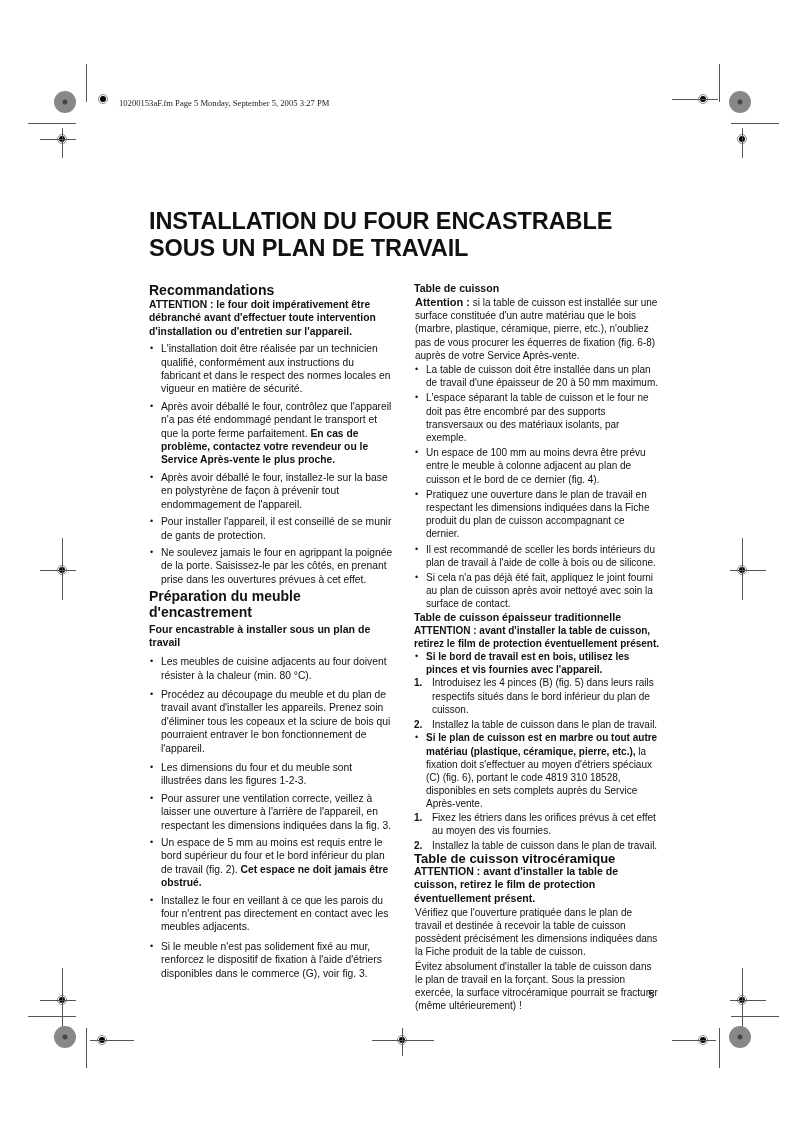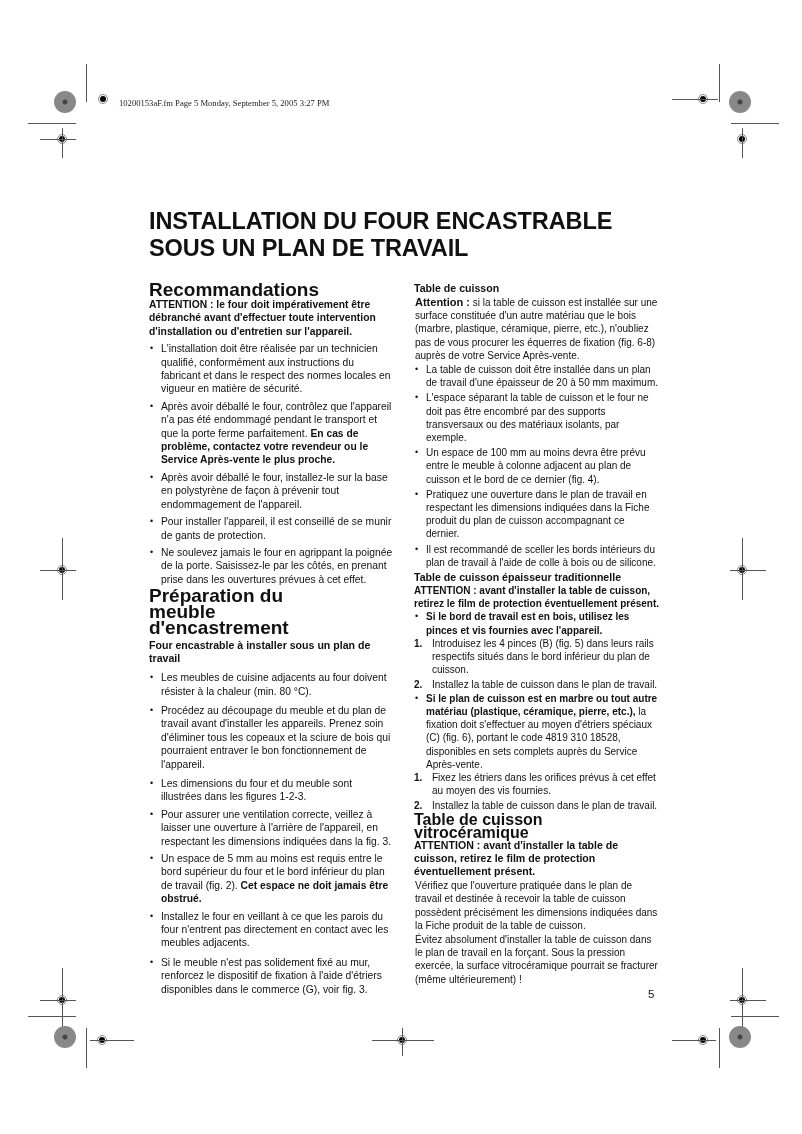--- a/index.html
+++ b/index.html
@@ -2,23 +2,23 @@
 <html><head>
 <meta charset="utf-8">
 <style>
   html, body { margin:0; padding:0; background:#fff; }
   body { width:802px; height:1134px; position:relative; overflow:hidden; font-family:"Liberation Sans", sans-serif; color:#111; }
   .hdr { position:absolute; left:119px; top:98px; font-family:"Liberation Serif", serif; font-size:8.6px; color:#222; white-space:nowrap; }
   .title { position:absolute; left:149px; top:208px; width:520px; font-weight:bold; font-size:23.5px; line-height:27px; letter-spacing:-0.1px; }
   .col { position:absolute; top:282px; width:244px; font-size:10.3px; line-height:13.4px; }
   .col.left { left:149px; }
   .col.right { left:414px; width:246px; font-size:10px; line-height:13.2px; }
-  .h2 { font-weight:bold; font-size:19px; line-height:16px; margin:0; }
+  .h2 { font-weight:bold; font-size:14px; line-height:16px; margin:0; }
   .h3 { font-weight:bold; font-size:10.6px; line-height:13px; margin:0; }
-  .h3big { font-weight:bold; font-size:16px; line-height:13px; margin:0; }
+  .h3big { font-weight:bold; font-size:13px; line-height:13px; margin:0; }
   .warn { font-weight:bold; margin:0 0 4px 0; }
   p { margin:1px; }
   ul { list-style:none; margin:0; padding:0; }
   li { position:relative; padding-left:12px; margin-bottom:4px; }
   li:before { content:"\2022"; position:absolute; left:1px; top:0; font-size:9px; }
   .right li { margin-bottom:2px; }
   li.num:before { content:attr(data-n); font-weight:bold; font-size:10px; left:0; }
   li.num { padding-left:18px; }
   b { font-weight:bold; }
   .pgnum { position:absolute; left:648px; top:988px; font-size:11.5px; }
@@ -109,20 +109,21 @@
 
 <div class="col right">
   <h3 class="h3">Table de cuisson</h3>
   <p><b style="font-size:11px">Attention :</b><span> si la table de cuisson est installée sur une surface constituée d'un autre matériau que le bois (marbre, plastique, céramique, pierre, etc.), n'oubliez pas de vous procurer les équerres de fixation (fig. 6-8) auprès de votre Service Après-vente.</span></p>
   <ul>
     <li>La table de cuisson doit être installée dans un plan de travail d'une épaisseur de 20 à 50 mm maximum.</li>
     <li>L'espace séparant la table de cuisson et le four ne doit pas être encombré par des supports transversaux ou des matériaux isolants, par exemple.</li>
     <li>Un espace de 100 mm au moins devra être prévu entre le meuble à colonne adjacent au plan de cuisson et le bord de ce dernier (fig. 4).</li>
     <li>Pratiquez une ouverture dans le plan de travail en respectant les dimensions indiquées dans la Fiche produit du plan de cuisson accompagnant ce dernier.</li>
     <li>Il est recommandé de sceller les bords intérieurs du plan de travail à l'aide de colle à bois ou de silicone.</li>
+    <li style="margin-bottom:0">Si cela n'a pas déjà été fait, appliquez le joint fourni au plan de cuisson après avoir nettoyé avec soin la surface de contact.</li>
   </ul>
   <h3 class="h3">Table de cuisson épaisseur traditionnelle</h3>
   <p class="warn" style="margin:0">ATTENTION : avant d'installer la table de cuisson, retirez le film de protection éventuellement présent.</p>
   <ul>
     <li style="margin-bottom:0"><b>Si le bord de travail est en bois, utilisez les pinces et vis fournies avec l'appareil.</b></li>
     <li class="num" data-n="1.">Introduisez les 4 pinces (B) (fig. 5) dans leurs rails respectifs situés dans le bord inférieur du plan de cuisson.</li>
     <li class="num" data-n="2." style="margin-bottom:0">Installez la table de cuisson dans le plan de travail.</li>
     <li style="margin-bottom:0"><b>Si le plan de cuisson est en marbre ou tout autre matériau (plastique, céramique, pierre, etc.),</b><span> la fixation doit s'effectuer au moyen d'étriers spéciaux (C) (fig. 6), portant le code 4819 310 18528, disponibles en sets complets auprès du Service Après-vente.</span></li>
     <li class="num" data-n="1.">Fixez les étriers dans les orifices prévus à cet effet au moyen des vis fournies.</li>
     <li class="num" data-n="2." style="margin-bottom:0">Installez la table de cuisson dans le plan de travail.</li>

